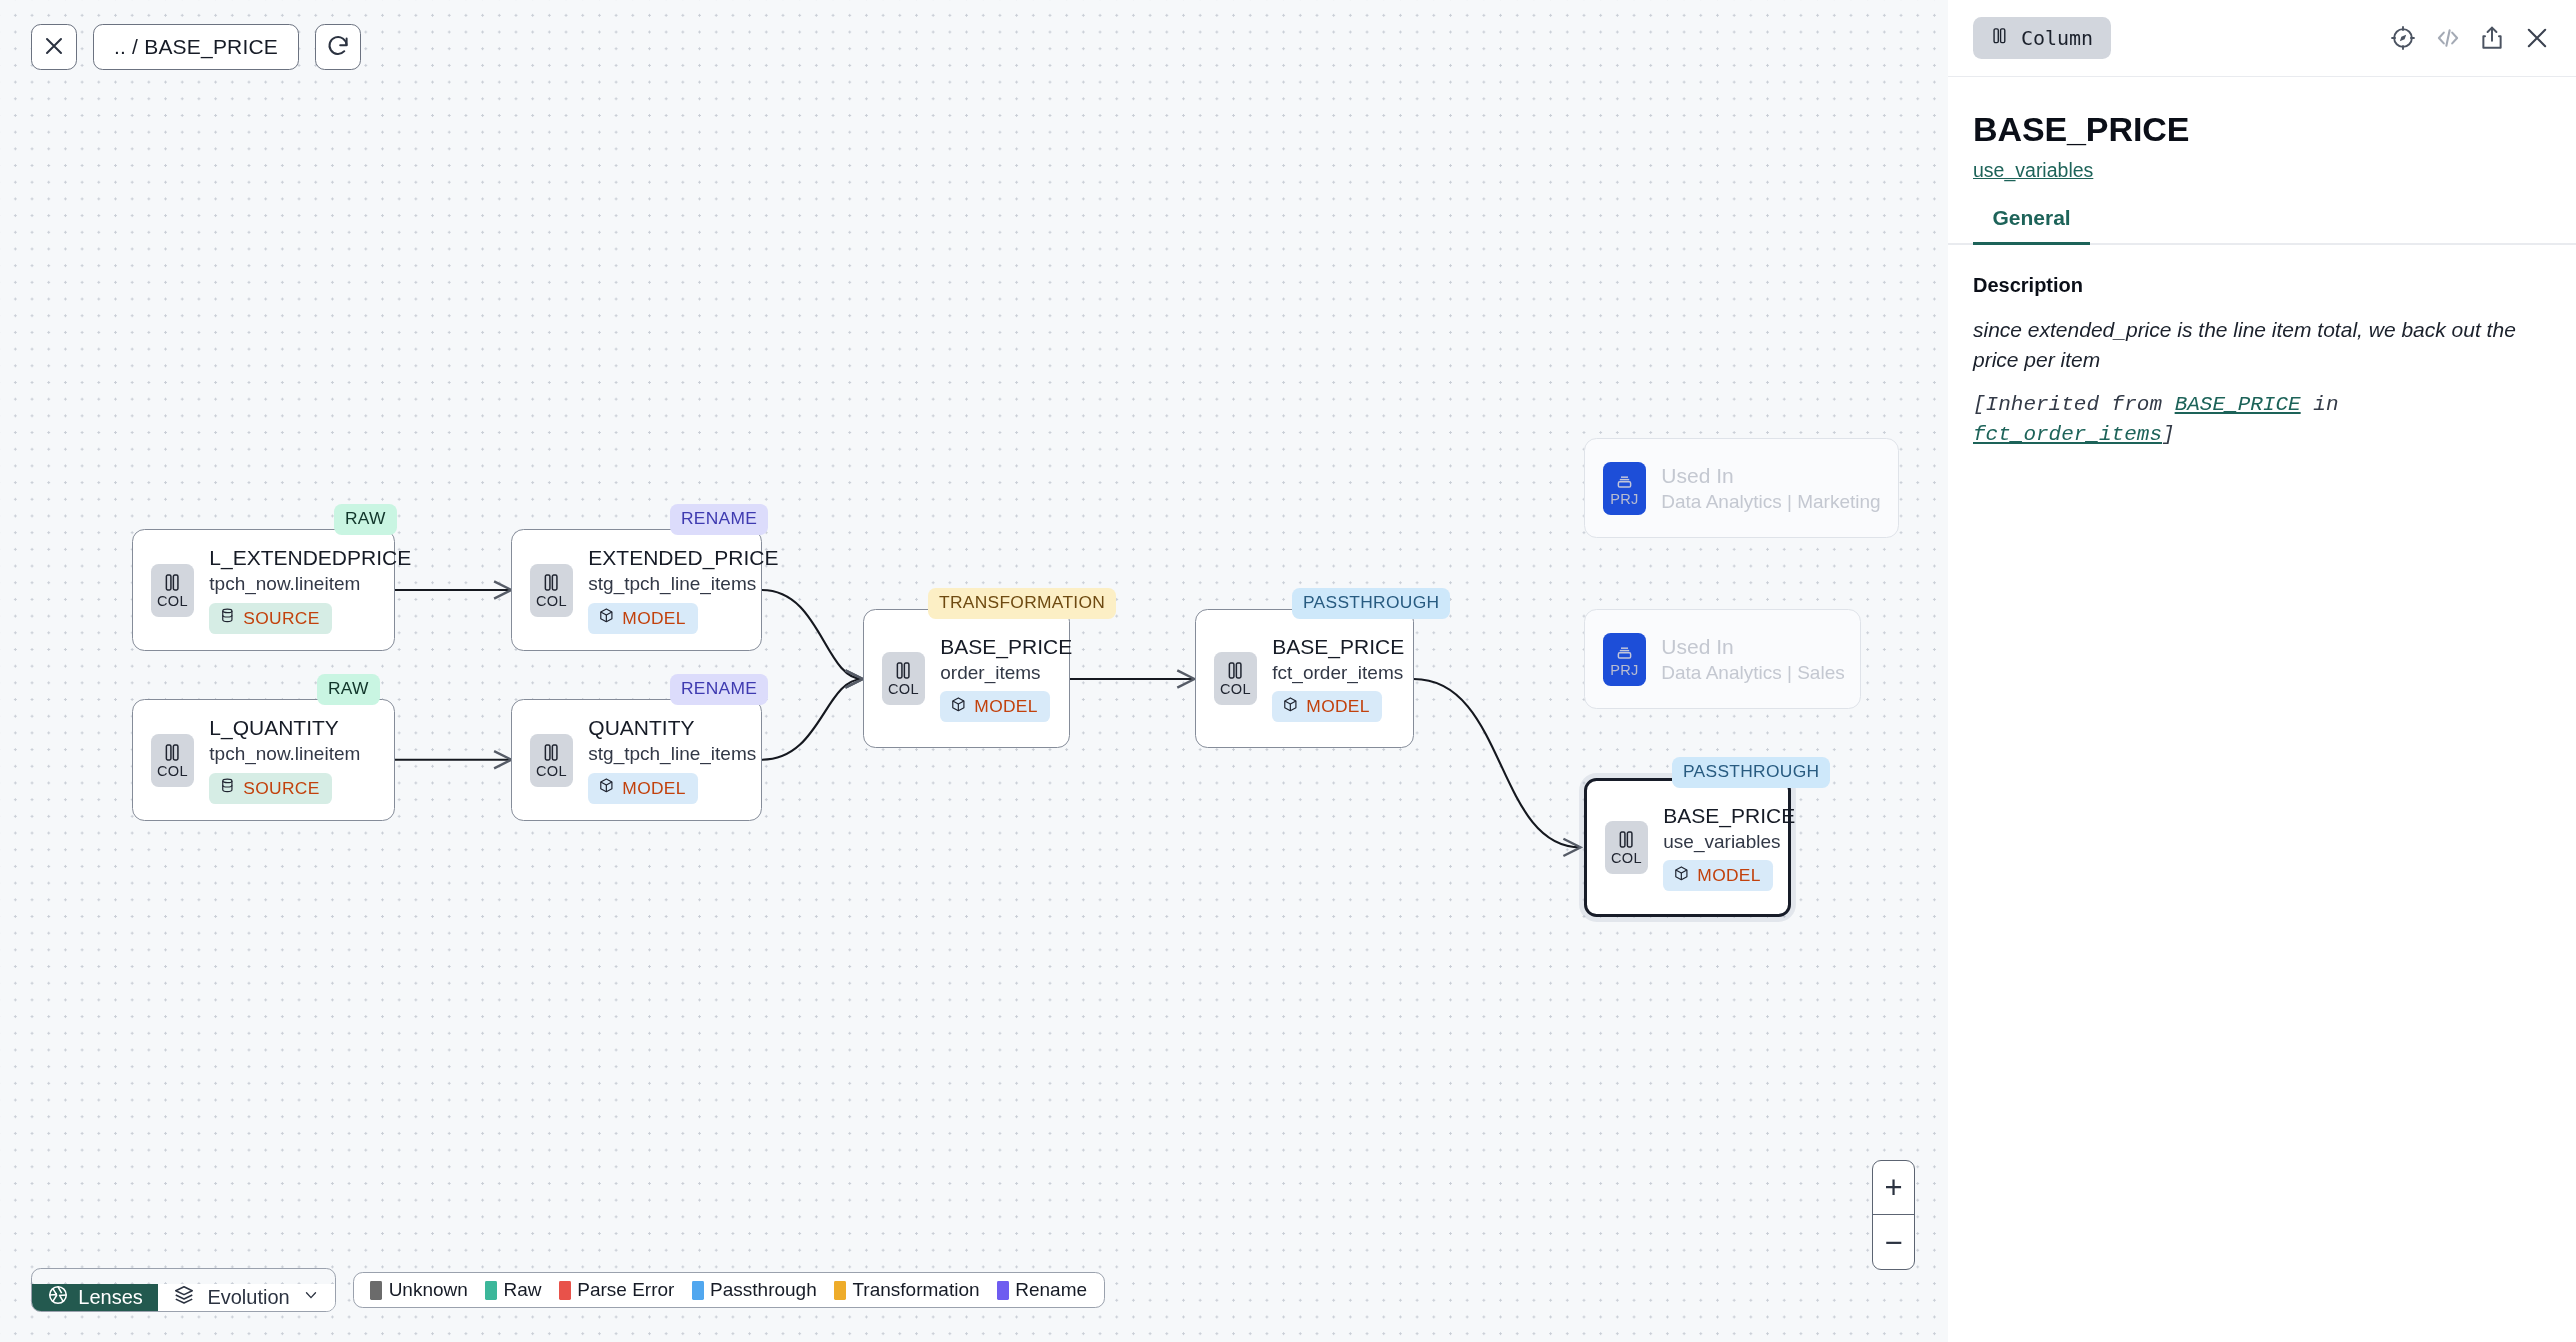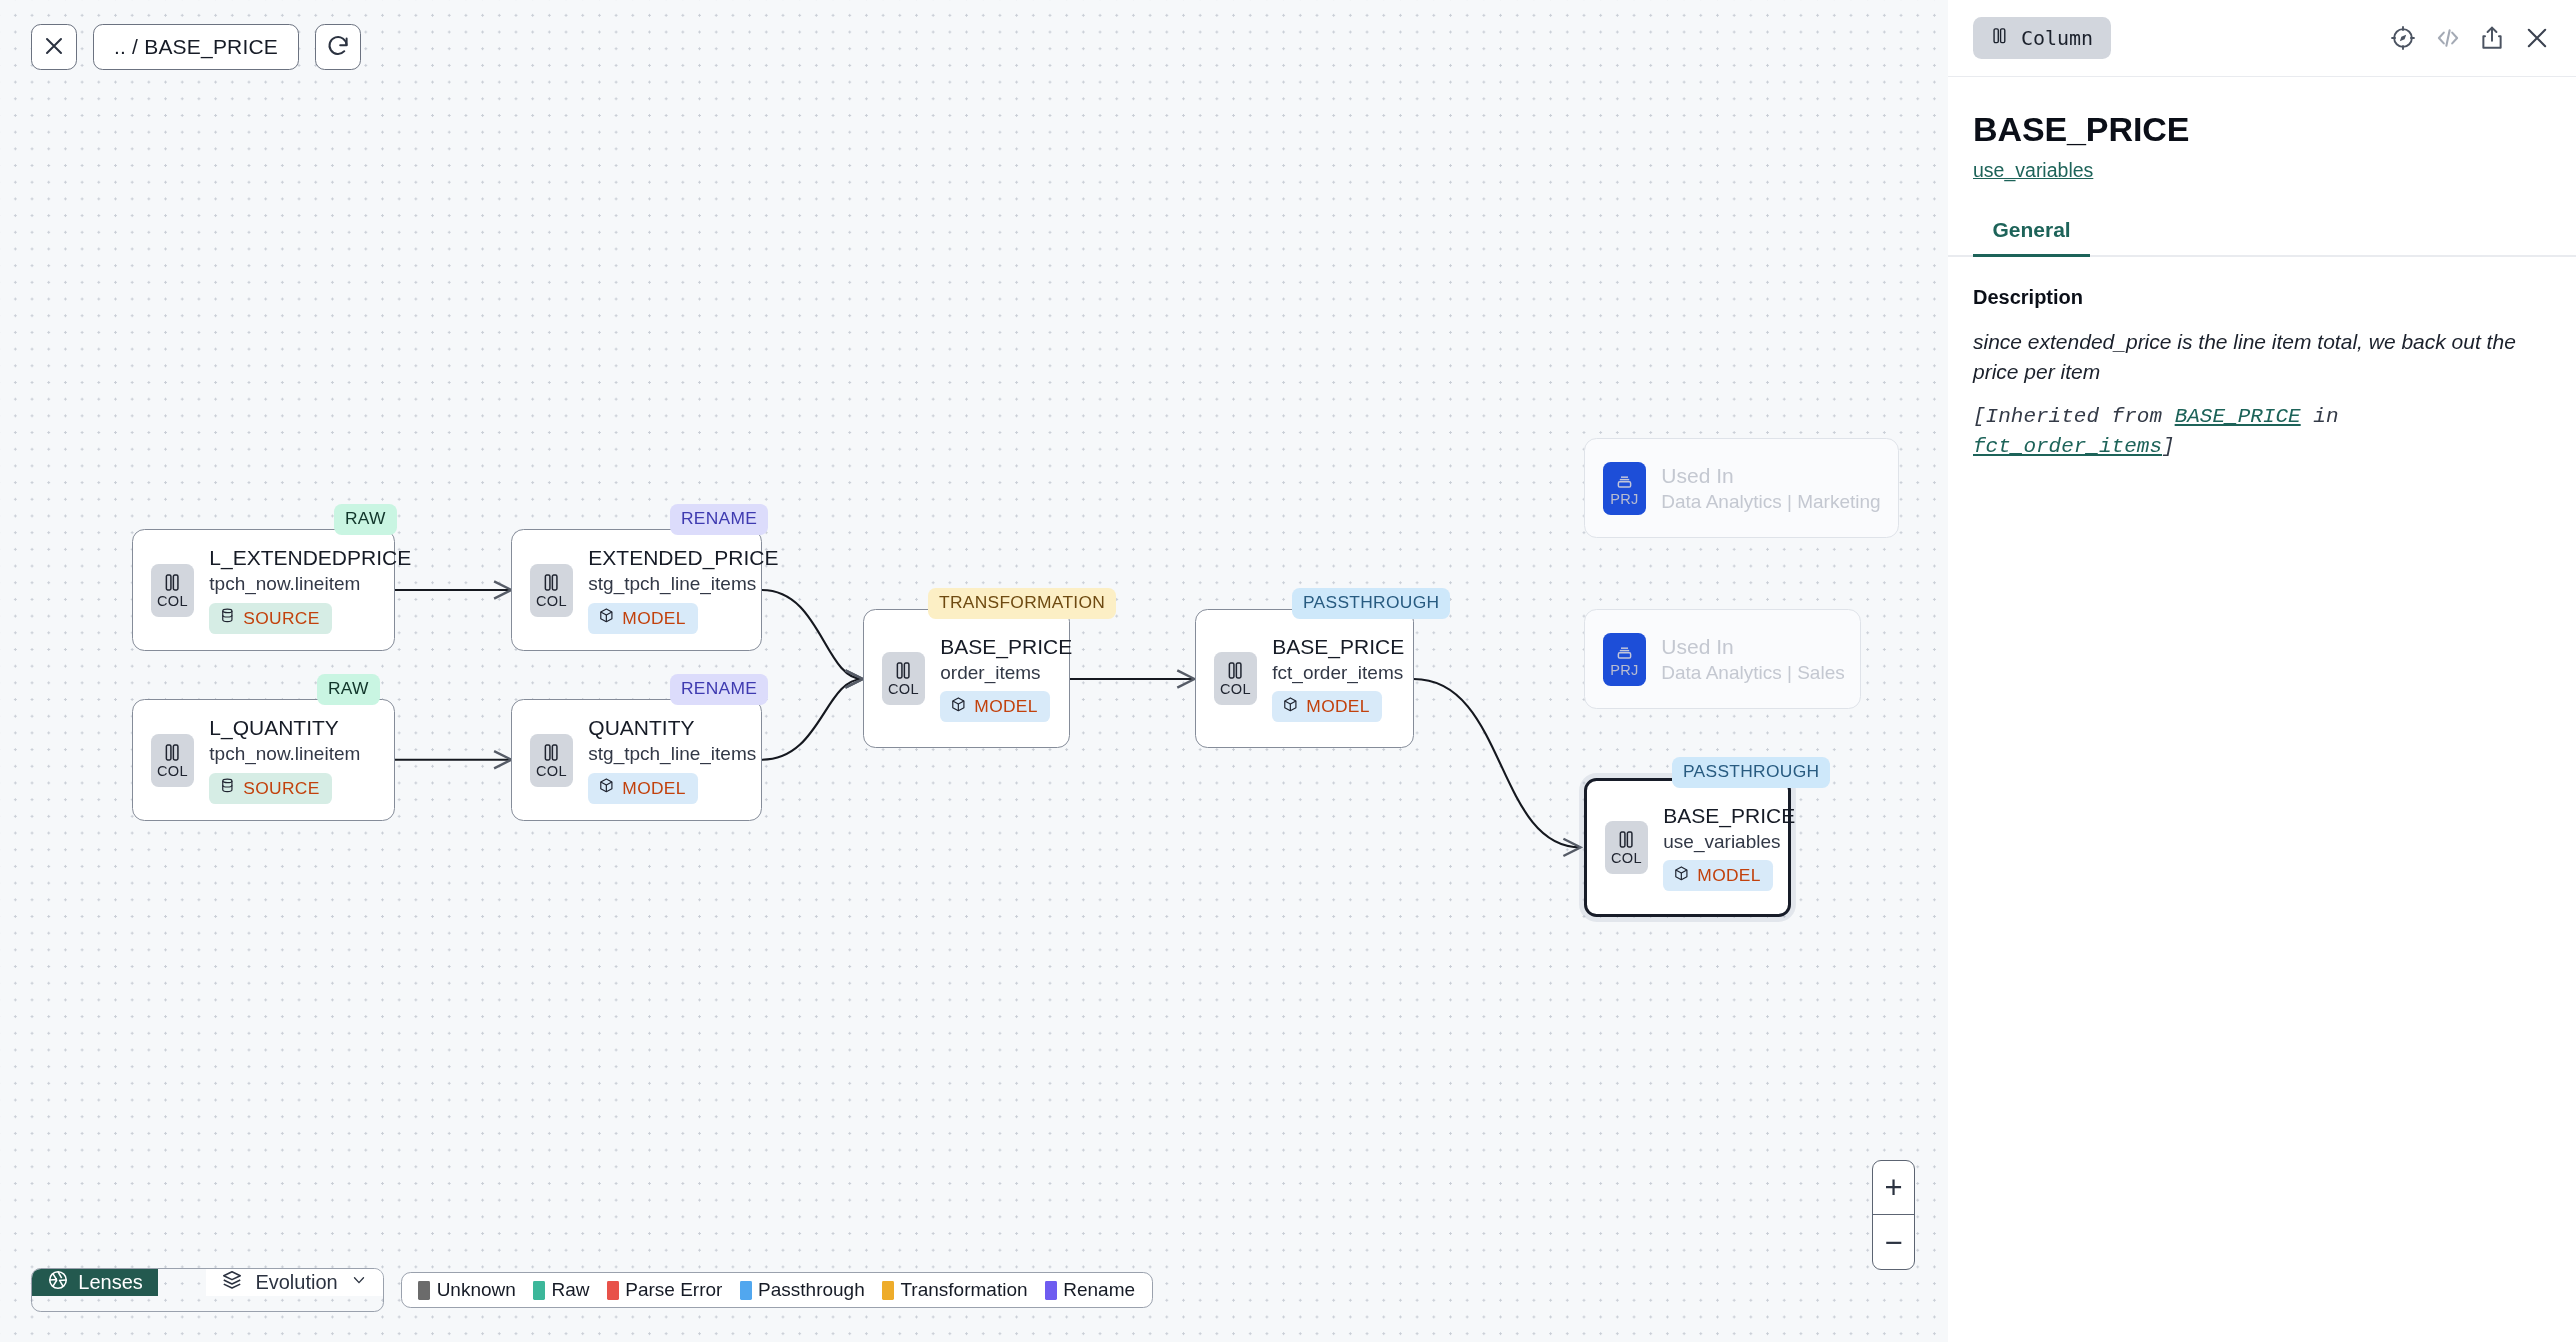--- a/index.html
+++ b/index.html
@@ -76,21 +76,21 @@
   }
   .lens-badge.raw   { background: #c9f5e2; color: #10352a; }
   .lens-badge.rename{ background: #dcdcfb; color: #3e3ab0; }
   .lens-badge.transformation { background: #fcefc5; color: #6e4a11; }
   .lens-badge.passthrough    { background: #cee8fa; color: #285b80; }
 
   #edges { position: absolute; inset: 0; z-index: 10; pointer-events: none; }
 
   
   .bottombar { position: absolute; left: 31px; bottom: 31px; display: flex; align-items: center; gap: 16.7px; z-index: 40; }
-  .lens-group { display: flex; align-items: flex-start; border: 1.4px solid #9aa1ad; border-radius: 9.7px; overflow: hidden; height: 44px; gap: 48px; }
+  .lens-group { display: flex; align-items: flex-end; border: 1.4px solid #9aa1ad; border-radius: 9.7px; overflow: hidden; height: 44px; }
   .lens-pill { background: #23594f; color: #fff; display: flex; align-items: center; gap: 9px; padding: 0 15.3px; font-size: 20px; cursor: pointer; }
   .evo-pill  { background: #fff; color: #2b3240; display: flex; align-items: center; gap: 12px; padding: 0 15.3px; font-size: 20px; cursor: pointer; }
   .legend { border: 1.4px solid #9aa1ad; border-radius: 9.7px; background: #fff; height: 36px; display: flex; align-items: center; gap: 17.4px; padding: 0 16.7px; }
   .lg-item { display: flex; align-items: center; gap: 6.3px; font-size: 19px; color: #161b26; white-space: nowrap; }
   .lg-sw { width: 12px; height: 19px; border-radius: 1.4px; }
 
   
   .zoomctl { position: absolute; right: 33px; bottom: 73px; width: 43px; border: 1.4px solid #5c6472; border-radius: 9px; background: #fff; overflow: hidden; z-index: 40; }
   .zoomctl div { height: 54px; display: flex; align-items: center; justify-content: center; color: #2b3240; cursor: pointer; font-size: 31px; line-height: 1; }
   .zoomctl div:first-child { border-bottom: 1.4px solid #5c6472; }
@@ -99,21 +99,21 @@
   #panel { position: relative; width: 628px; height: 1343px; background: #fff; display: flex; flex-direction: column; }
   .panel-head { height: 77px; flex: 0 0 auto; display: flex; align-items: center; justify-content: space-between; padding: 0 25px 0 25px; border-bottom: 1.4px solid #e9ebef; }
   .type-chip { background: #d2d6dd; border-radius: 8.4px; height: 42px; display: inline-flex; align-items: center; gap: 11px; padding: 0 17.4px; font-family: "DejaVu Sans Mono", monospace; font-size: 20px; color: #1b212c; }
   .head-icons { display: flex; align-items: center; gap: 16.7px; color: #4b5361; }
   .head-icons .ic { cursor: pointer; display: flex; align-items: center; }
 
   .panel-title { font-size: 34px; font-weight: bold; color: #0b0f18; padding: 33px 25px 0 25px; letter-spacing: -0.1px; }
   .panel-sub { padding: 9.7px 25px 0 25px; }
   .panel-sub a { font-size: 19.5px; color: #1d6359; text-decoration: underline; cursor: pointer; }
 
-  .tabs { margin-top: 36px; padding: 0 25px; border-bottom: 2.1px solid #e9ebef; display: flex; }
+  .tabs { margin-top: 24px; padding: 0 25px; border-bottom: 2.1px solid #e9ebef; display: flex; }
   .tab { font-size: 21px; color: #1d6359; font-weight: bold; padding: 0 19.5px 12.5px 19.5px; border-bottom: 3.5px solid #1d6359; margin-bottom: -2.1px; cursor: pointer; }
 
   .section { padding: 29px 27px 0 25px; }
   .section-label { font-size: 20px; font-weight: bold; color: #0b0f18; }
   .desc { margin-top: 18px; font-size: 21px; line-height: 1.42; font-style: italic; color: #1b212c; }
   .desc .inherited { display: block; margin-top: 15.3px; color: #333a47; font-family: Liberation Mono, monospace; }
   .desc a { color: #1d6359; text-decoration: underline; font-style: italic; cursor: pointer; }
 </style>
 </head>
 <body>

